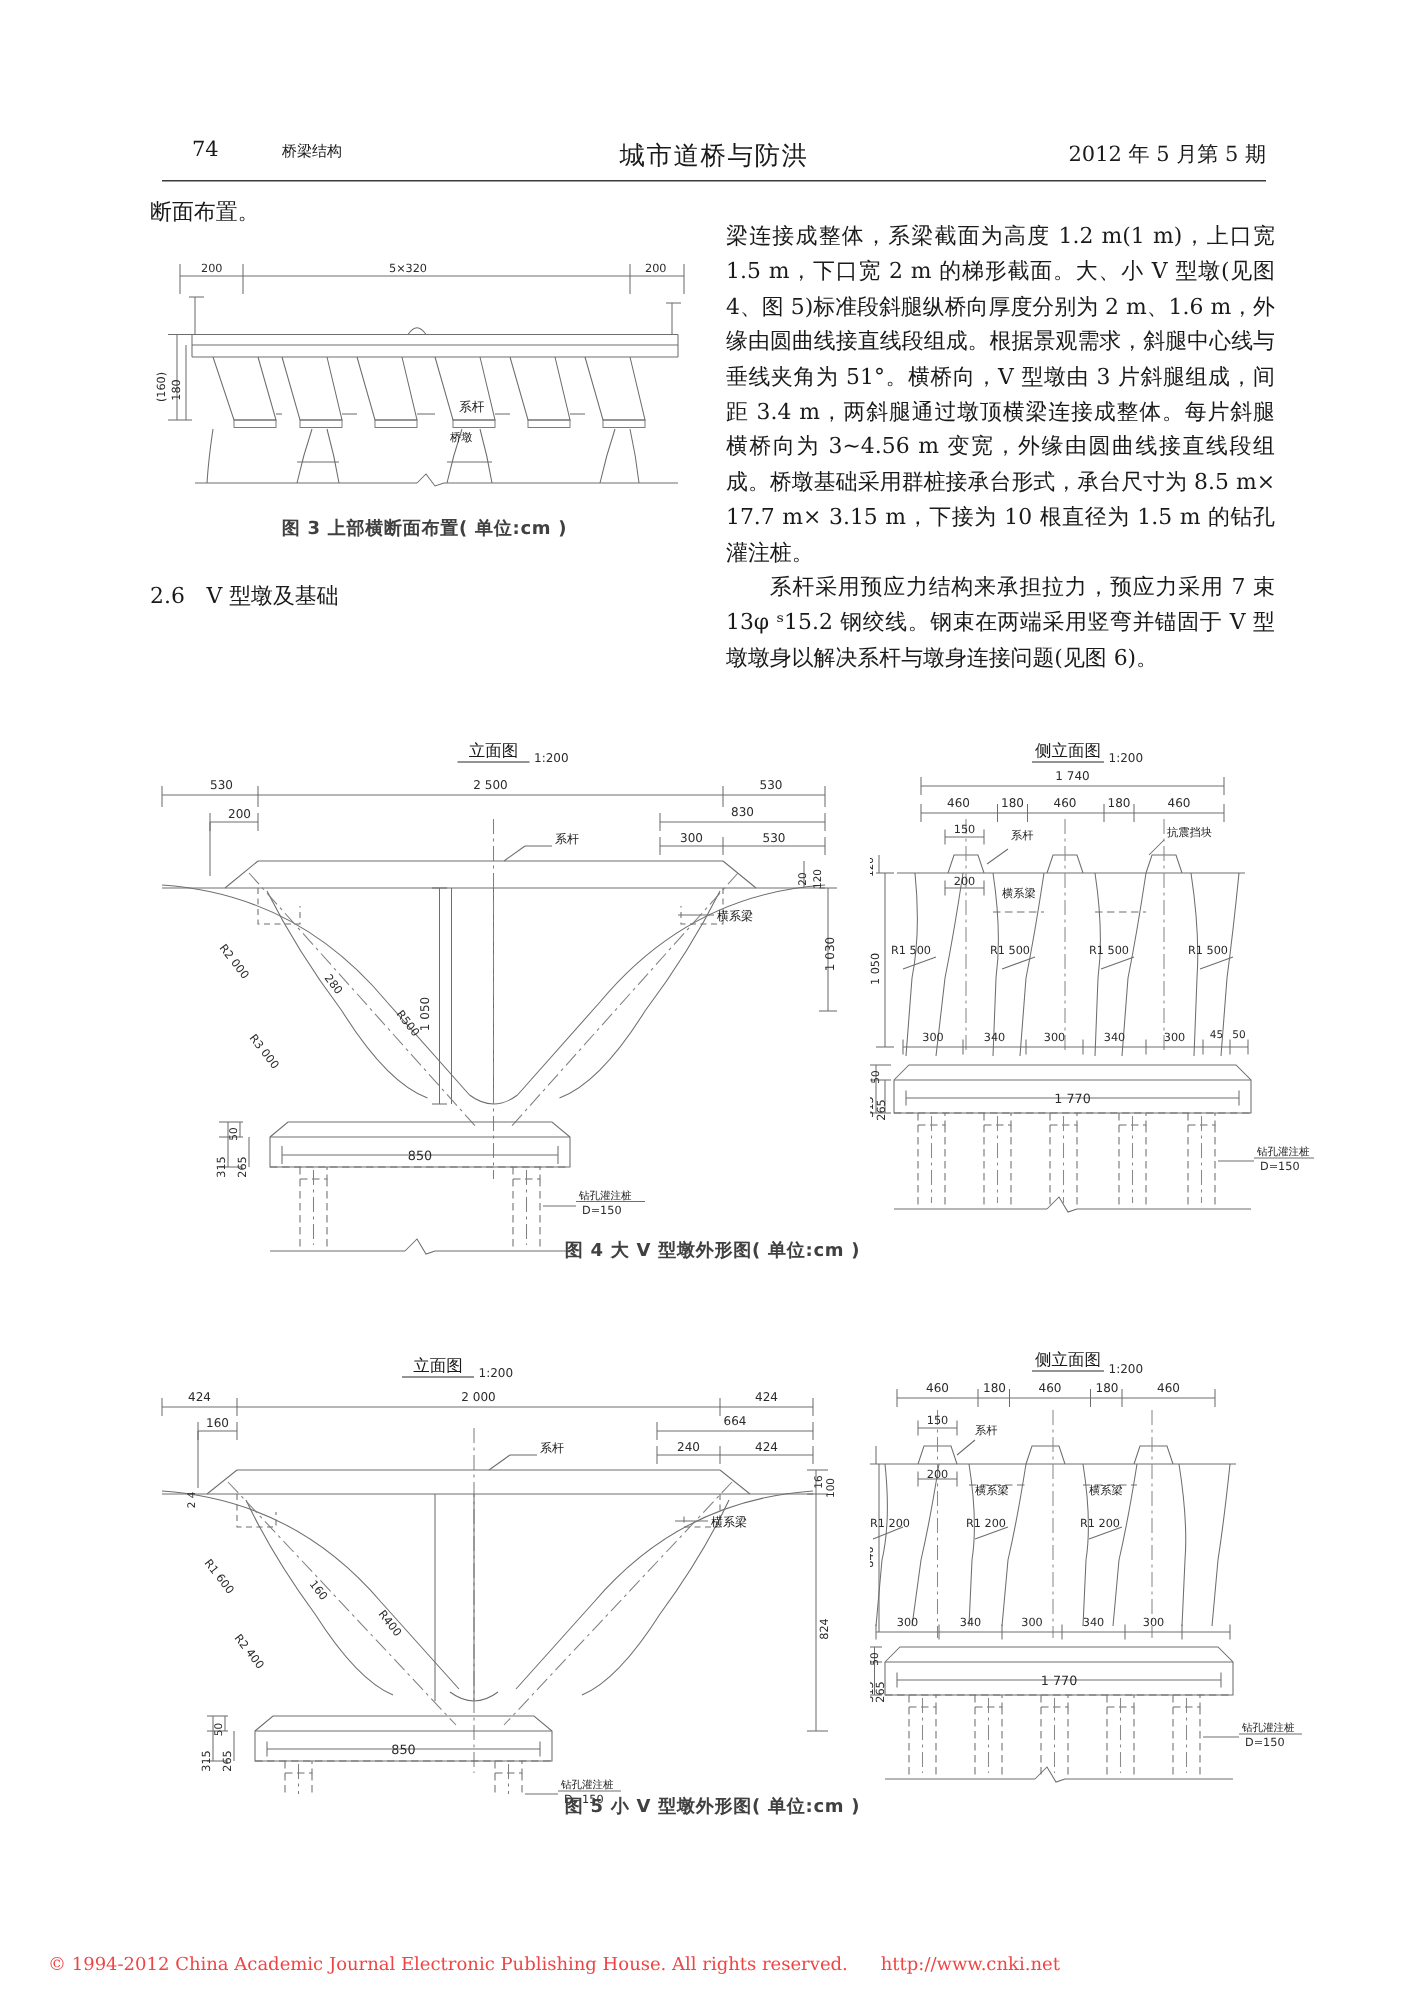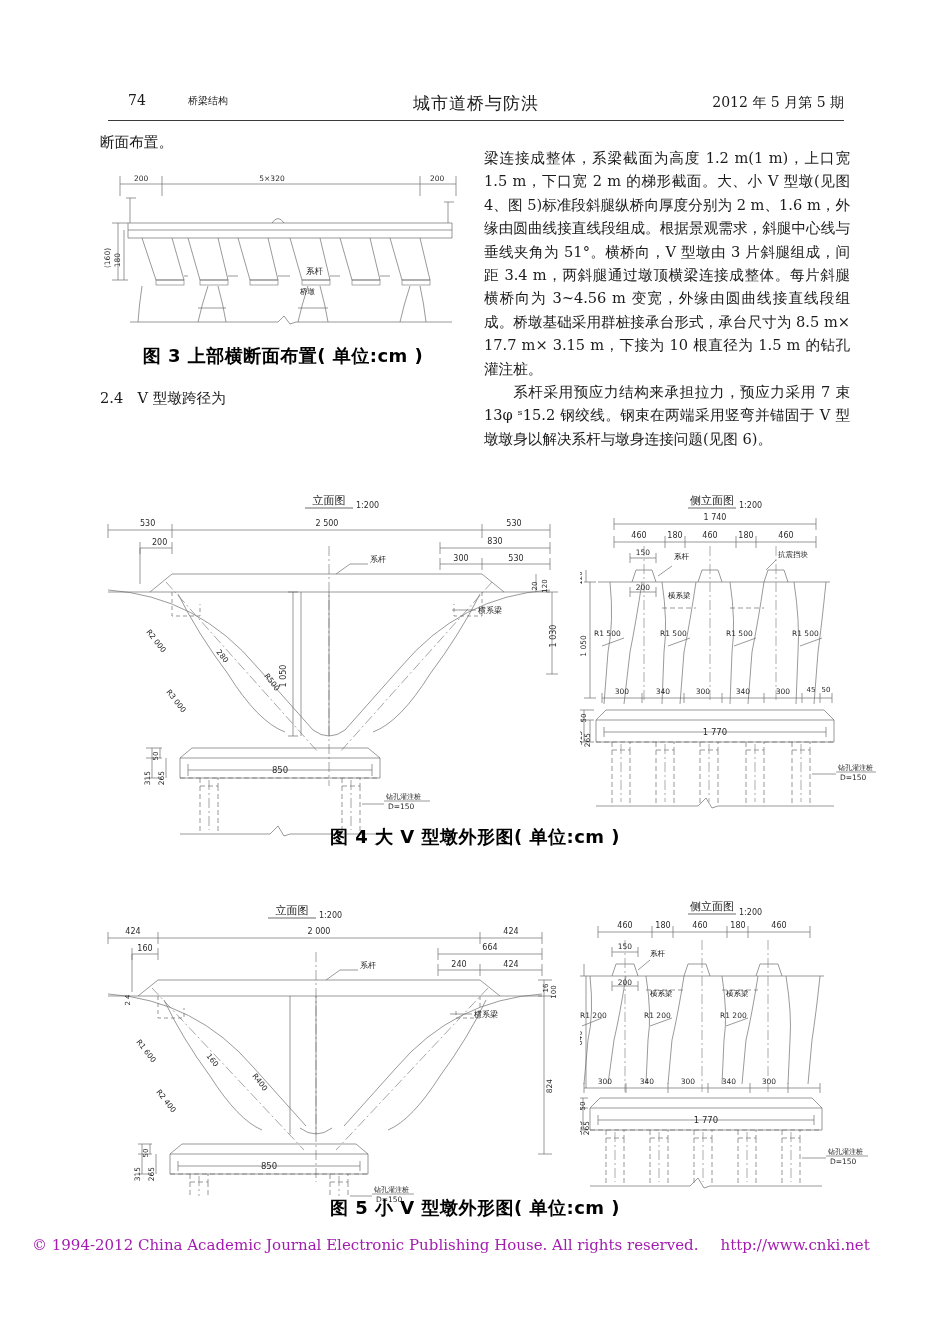--- a/index.html
+++ b/index.html
@@ -25,29 +25,29 @@
   .col p{margin:0;}
   .indent{text-indent:2em;}
   .subhead{margin:0;font-size:14.6px;line-height:23.4px;}
   .sp{display:inline-block;width:.35em;}
 
   
   .fig{position:absolute;}
   .figcap{
     position:absolute;text-align:center;width:100%;
     font-family:"DejaVu Sans","Liberation Sans",sans-serif;
-    font-size:18px;color:#000000;font-weight:700;letter-spacing:.5px;
+    font-size:12px;color:#404040;font-weight:700;letter-spacing:.5px;
   }
   .dwg{position:absolute;left:0;top:0;}
   svg{display:block;}
 
   
   .footer{
-    position:absolute;left:32px;top:1236px;width:886px;
-    font-size:15px;color:#a21caf;white-space:nowrap;
+    position:absolute;left:32px;top:1302px;width:886px;
+    font-size:12px;color:#ef4444;white-space:nowrap;
   }
   .footer .url{margin-left:22px;}
 </style>
 </head>
 <body>
 
 <div class="page">
 
   <div class="runhead">
     <span class="rh-page">74</span>
@@ -135,21 +135,21 @@
         <text x="10" y="90" transform="rotate(-90 10 90)" text-anchor="middle">(160)</text>
         <text x="20" y="92" transform="rotate(-90 20 92)" text-anchor="middle">180</text>
         <text x="206" y="106" font-size="8.5" fill="#1a1a1a">系杆</text>
         <text x="200" y="126" font-size="7.5" fill="#1a1a1a">桥墩</text>
       </g>
     </svg>
     <div class="figcap" style="top:176px;">图 3 上部横断面布置( 单位:cm )</div>
   </div>
 
   <div class="col col-left" style="top:386px;">
-    <p class="subhead"><span>2.4</span><span class="sp"></span>&nbsp;&nbsp;<span>V 型墩跨径为</span></p>
+    <p class="subhead"><span>2.6</span><span class="sp"></span>&nbsp;&nbsp;<span>V 型墩及基础</span></p>
   </div>
 
   <div class="col col-right">
     <p>梁连接成整体，系梁截面为高度 1.2 m(1 m)，上口宽 1.5 m，下口宽 2 m 的梯形截面。大、小 V 型墩(见图 4、图 5)标准段斜腿纵桥向厚度分别为 2 m、1.6 m，外缘由圆曲线接直线段组成。根据景观需求，斜腿中心线与垂线夹角为 51°。横桥向，V 型墩由 3 片斜腿组成，间距 3.4 m，两斜腿通过墩顶横梁连接成整体。每片斜腿横桥向为 3~4.56 m 变宽，外缘由圆曲线接直线段组成。桥墩基础采用群桩接承台形式，承台尺寸为 8.5 m× 17.7 m× 3.15 m，下接为 10 根直径为 1.5 m 的钻孔灌注桩。</p>
     <p class="indent">系杆采用预应力结构来承担拉力，预应力采用 7 束 13φ ˢ15.2 钢绞线。钢束在两端采用竖弯并锚固于 V 型墩墩身以解决系杆与墩身连接问题(见图 6)。</p>
   </div>
 
   <div class="fig" style="left:100px;top:486px;width:750px;height:390px;">
 
     <svg class="dwg" style="left:0;top:0;" width="460" height="360" viewBox="0 0 460 360">

